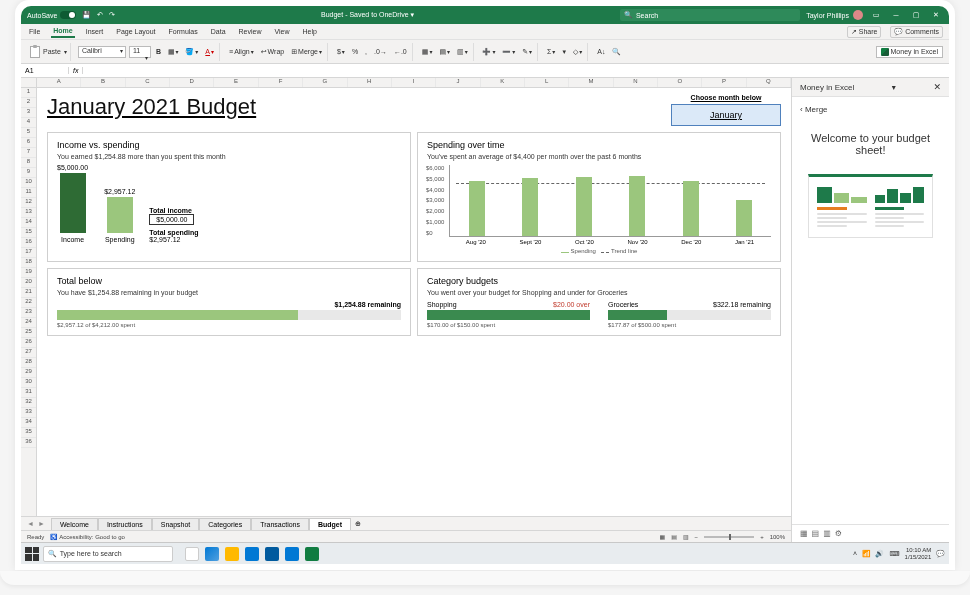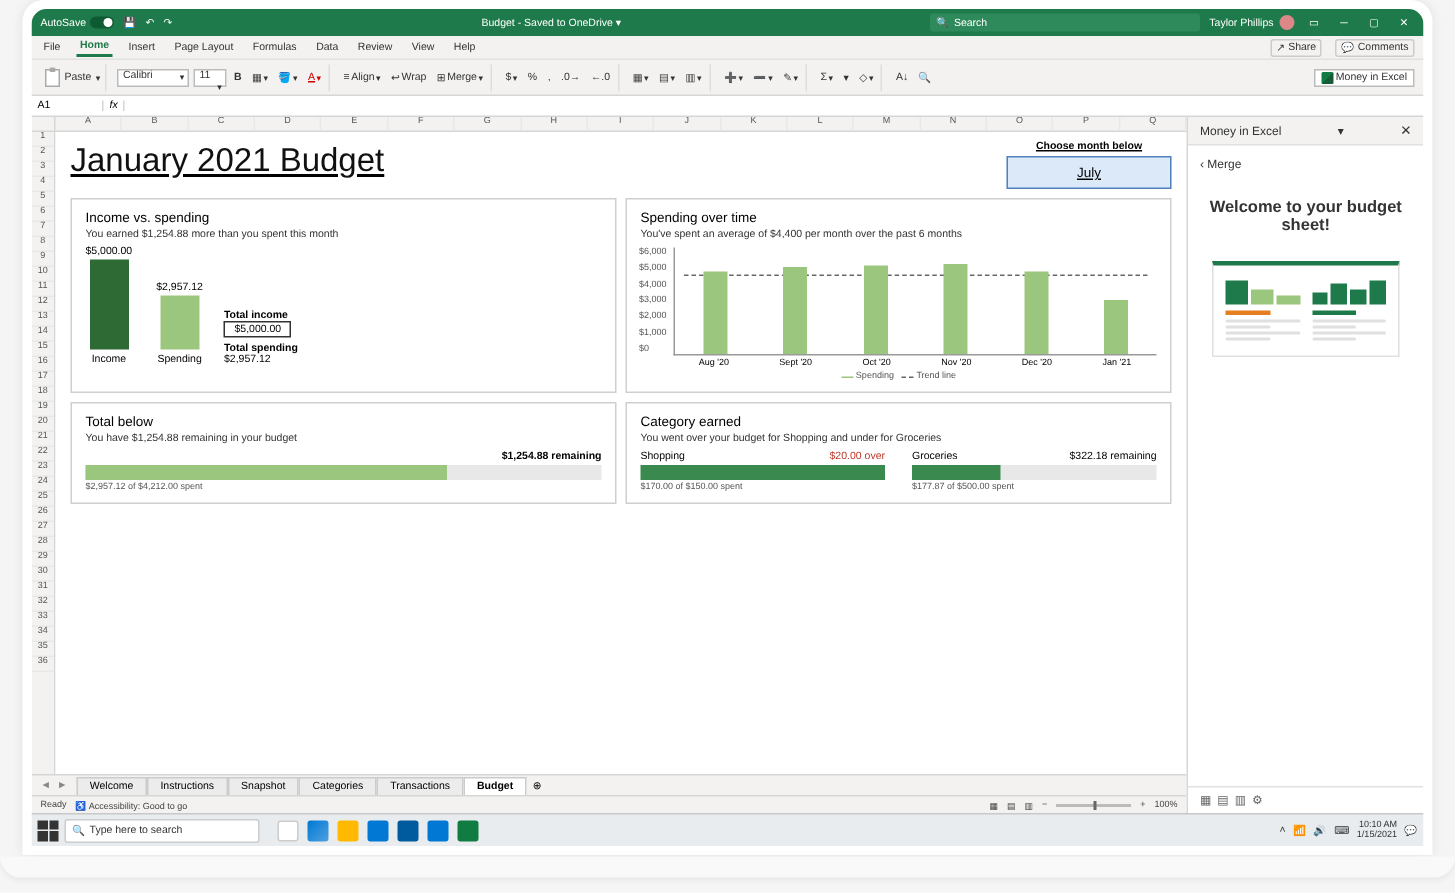--- a/index.html
+++ b/index.html
@@ -91,21 +91,21 @@
 .cat-row { display:flex; gap:18px; }
 .cat-item { flex:1; }
 .cat-head { display:flex; justify-content:space-between; font-size:7px; }
 .cat-head .over { color:#c0392b; }
 
 .side-panel { width:158px; border-left:1px solid #d6d6d6; background:#fff; display:flex; flex-direction:column; }
 .sp-header { background:#f3f2f1; padding:4px 8px; display:flex; align-items:center; justify-content:space-between; font-size:8px; color:#333; border-bottom:1px solid #e1e1e1; }
 .sp-header .x { cursor:default; font-size:9px; }
 .sp-body { flex:1; padding:8px; display:flex; flex-direction:column; }
 .sp-exit { font-size:8px; color:#333; margin-bottom:18px; cursor:default; }
-.sp-welcome { text-align:center; font-size:11px; color:#333; margin-bottom:18px; padding:0 6px;font-weight:bold; }
+.sp-welcome { text-align:center; font-size:11px; color:#333; margin-bottom:18px; padding:0 6px; }
 .sp-illus { margin:0 8px; border:1px solid #e0e0e0; border-top:3px solid #1e7a4a; padding:8px; display:flex; gap:8px; }
 .sp-illus .panel { flex:1; }
 .mini-bars { display:flex; gap:2px; align-items:flex-end; height:18px; margin-bottom:4px; }
 .mini-bars div { flex:1; background:#1e7a4a; }
 .sp-line { height:2px; background:#e0e0e0; margin:2px 0; border-radius:1px; }
 .sp-line.short { width:60%; }
 .accent-bar { height:3px; width:60%; background:#e67e22; margin-bottom:3px; }
 
 .sheet-tabs { height:14px; background:#f3f2f1; border-top:1px solid #d6d6d6; display:flex; align-items:center; font-size:7px; padding:0 6px; gap:0; }
 .nav-arrows { display:flex; gap:4px; color:#888; margin-right:6px; }
@@ -292,21 +292,21 @@
               <div>34</div>
               <div>35</div>
               <div>36</div>
             </div>
       <div class="canvas">
 
         <div class="page-title-row">
           <div class="page-title">January 2021 Budget</div>
           <div class="month-block">
             <div class="month-label">Choose month below</div>
-            <div class="month-select">July</div>
+            <div class="month-select">January</div>
           </div>
         </div>
 
         <div class="cards">
 
           <div class="card">
             <h3>Income vs. spending</h3>
             <div class="sub">You earned $1,254.88 more than you spent this month</div>
             <div class="ivs-body">
               <div class="bar-chart">
@@ -371,21 +371,21 @@
             <h3>Total below</h3>
             <div class="sub">You have $1,254.88 remaining in your budget</div>
             <div class="tb-rem">$1,254.88 remaining</div>
             <div class="hbar">
                     <div class="hbar-fill" style="width:70%"></div>
                   </div>
             <div class="hbar-cap">$2,957.12 of $4,212.00 spent</div>
           </div>
 
           <div class="card">
-            <h3>Category earned</h3>
+            <h3>Category budgets</h3>
             <div class="sub">You went over your budget for Shopping and under for Groceries</div>
             <div class="cat-row">
               <div class="cat-item">
                 <div class="cat-head">
                         <span>Shopping</span>
                         <span class="over">$20.00 over</span>
                       </div>
                 <div class="hbar">
                         <div class="hbar-dark" style="width:100%"></div>
                       </div>

